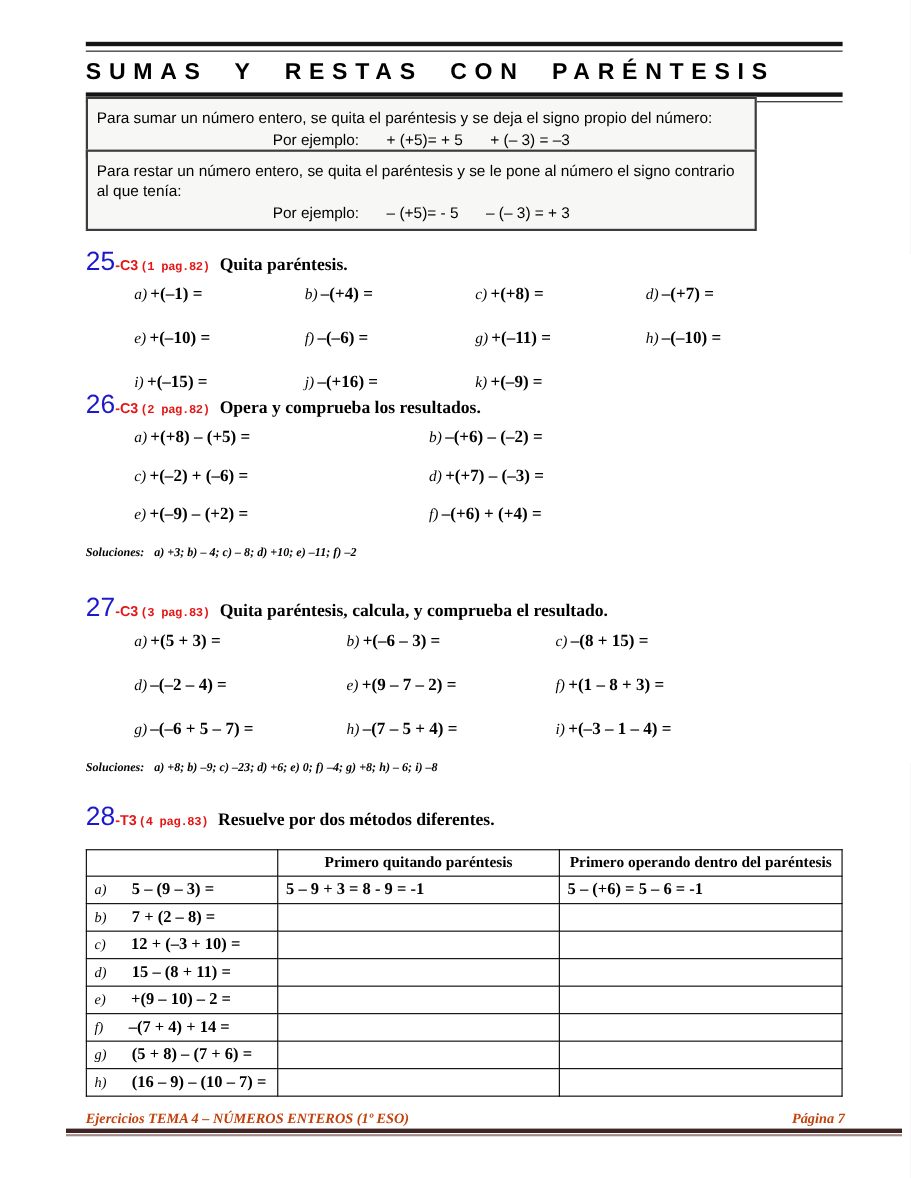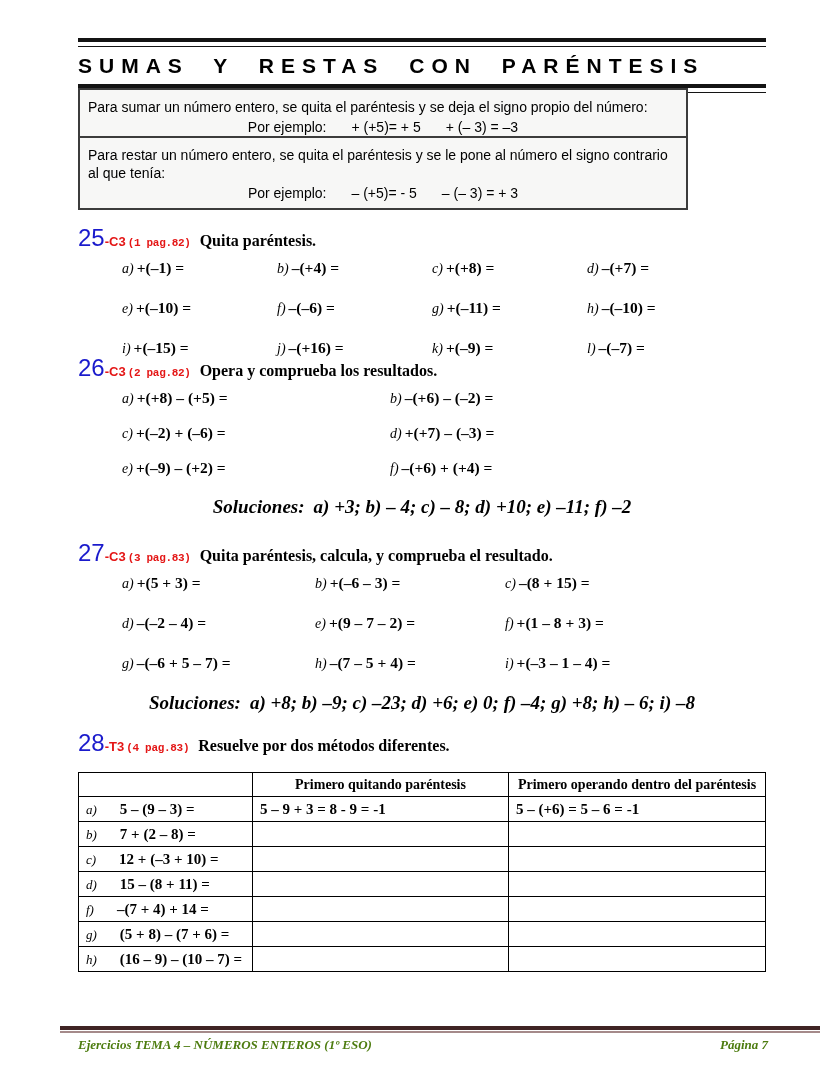--- a/index.html
+++ b/index.html
@@ -65,21 +65,21 @@
   .ex-title { font-weight: bold; font-size: 16px; margin-left: 5px; }
 
   .items-grid { display: grid; margin: 6px 0 0 44px; row-gap: 19px; }
   .grid-25 { grid-template-columns: 155px 155px 155px 1fr; }
   .grid-26 { grid-template-columns: 268px 1fr; row-gap: 14px; }
   .grid-27 { grid-template-columns: 193px 190px 1fr; }
   .item { white-space: nowrap; line-height: 20px; }
   .ltr { font-style: italic; font-size: 14px; margin-right: 3px; }
   .expr { font-weight: bold; font-size: 15.5px; }
 
-  .solutions { text-align: center; font-size: 19px; white-space: nowrap; }
+  .solutions { font-size: 11px; white-space: nowrap; }
   .sol-26 { margin-top: 17px; }
   .sol-27 { margin-top: 18px; }
   .sol-label { font-weight: bold; font-style: italic; margin-right: 9px; }
   .sol-text { font-weight: bold; font-style: italic; }
 
   
   .method-table {
     position: absolute; left: 78px; top: 772px;
     width: 687px;
     border-collapse: collapse;
@@ -102,24 +102,24 @@
   .col-m2 { width: 257px; }
   .cell-expr { white-space: nowrap; }
   .cell-expr .ltr { font-size: 13px; }
   .cell-expr .expr { font-size: 15px; margin-left: 20px; }
   .cell-method { font-weight: bold; font-size: 15px; white-space: nowrap; }
 
   
   .footer-bar1 { position: absolute; left: 60px; top: 1026px; width: 760px; height: 4px; background: #3f2424; }
   .footer-bar2 { position: absolute; left: 60px; top: 1031px; width: 760px; height: 2px; background: #a58a8a; }
   .footer-row {
-    position: absolute; left: 78px; top: 1037px; width: 690px;
+    position: absolute; left: 78px; top: 1009px; width: 690px;
     display: flex; justify-content: space-between;
     font-style: italic; font-weight: bold;
-    font-size: 13px; color: #4d7c0f;
+    font-size: 13px; color: #c2410c;
   }
 </style>
 </head>
 <body>
 
 <div class="page">
 
   <header class="content title-block">
     <div class="rule-thick"></div>
     <div class="rule-thin"></div>
@@ -156,21 +156,20 @@
       <div class="item"><span class="ltr">b)</span><span class="expr">–(+4) =</span></div>
       <div class="item"><span class="ltr">c)</span><span class="expr">+(+8) =</span></div>
       <div class="item"><span class="ltr">d)</span><span class="expr">–(+7) =</span></div>
       <div class="item"><span class="ltr">e)</span><span class="expr">+(–10) =</span></div>
       <div class="item"><span class="ltr">f)</span><span class="expr">–(–6) =</span></div>
       <div class="item"><span class="ltr">g)</span><span class="expr">+(–11) =</span></div>
       <div class="item"><span class="ltr">h)</span><span class="expr">–(–10) =</span></div>
       <div class="item"><span class="ltr">i)</span><span class="expr">+(–15) =</span></div>
       <div class="item"><span class="ltr">j)</span><span class="expr">–(+16) =</span></div>
       <div class="item"><span class="ltr">k)</span><span class="expr">+(–9) =</span></div>
-      <div class="item"><span class="ltr">l)</span><span class="expr">–(–7) =</span></div>
     </div>
   </section>
 
   <section class="content exercise ex26">
     <div class="ex-head">
       <span class="ex-num">26</span><span class="ex-tag">-C3</span><span class="ex-ref">(2 pag.82)</span>
       <span class="ex-title">Opera y comprueba los resultados.</span>
     </div>
     <div class="items-grid grid-26">
       <div class="item"><span class="ltr">a)</span><span class="expr">+(+8) – (+5) =</span></div>
@@ -241,20 +240,25 @@
         <td class="cell-expr"><span class="ltr">c)</span><span class="expr">12 + (–3 + 10) =</span></td>
         <td class="cell-method"></td>
         <td class="cell-method"></td>
       </tr>
       <tr>
         <td class="cell-expr"><span class="ltr">d)</span><span class="expr">15 – (8 + 11) =</span></td>
         <td class="cell-method"></td>
         <td class="cell-method"></td>
       </tr>
       <tr>
+        <td class="cell-expr"><span class="ltr">e)</span><span class="expr">+(9 – 10) – 2 =</span></td>
+        <td class="cell-method"></td>
+        <td class="cell-method"></td>
+      </tr>
+      <tr>
         <td class="cell-expr"><span class="ltr">f)</span><span class="expr">–(7 + 4) + 14 =</span></td>
         <td class="cell-method"></td>
         <td class="cell-method"></td>
       </tr>
       <tr>
         <td class="cell-expr"><span class="ltr">g)</span><span class="expr">(5 + 8) – (7 + 6) =</span></td>
         <td class="cell-method"></td>
         <td class="cell-method"></td>
       </tr>
       <tr>

